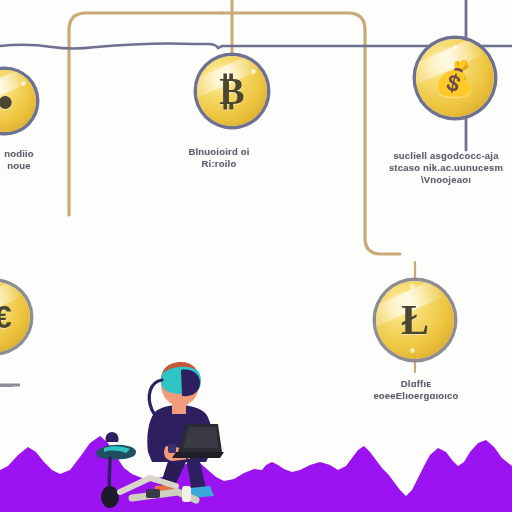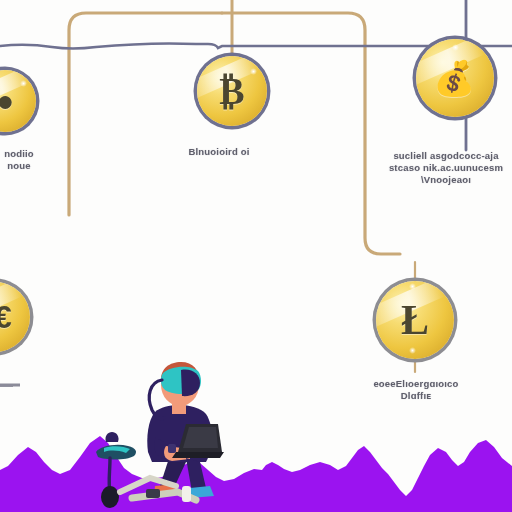--- a/index.html
+++ b/index.html
@@ -65,20 +65,21 @@
   </div>
 
   <div class="coin-wrap" style="left:197px;top:56px;">
     <div class="coin" style="width:70px;height:70px;">
       <div class="glyph" style="font-size:38px;font-family:'Liberation Serif',serif;">₿</div>
       <div class="spark" style="left:53px;top:12px;"></div>
     </div>
   </div>
   <div class="label" style="left:163px;top:146px;width:112px;">
     <div class="garb">Blnuoioird oi</div>
+    <div class="garb">Ri:roilo</div>
   </div>
 
   <div class="coin-wrap" style="left:416px;top:39px;">
     <div class="coin" style="width:78px;height:78px;">
       <div class="glyph" style="font-size:34px;">💰</div>
       <div class="spark" style="left:36px;top:5px;"></div>
     </div>
   </div>
   <div class="label" style="left:378px;top:150px;width:136px;">
     <div class="garb">sucliell  asgodcocc-aja</div>
@@ -93,22 +94,22 @@
   </div>
 
   <div class="coin-wrap" style="left:376px;top:281px;">
     <div class="coin greyring" style="width:78px;height:78px;">
       <div class="glyph" style="font-size:42px;font-family:'Liberation Serif',serif;">Ł</div>
       <div class="spark" style="left:33px;top:2px;"></div>
       <div class="spark" style="left:33px;top:66px;"></div>
     </div>
   </div>
   <div class="label" style="left:352px;top:378px;width:128px;">
+    <div class="garb">Dlɑffıᴇ</div>
     <div class="garb">eoeeElıoergɑıoıсо</div>
-    <div class="garb">Dlɑffıᴇ</div>
   </div>
 
   <svg class="layer" viewBox="0 0 512 512" width="512" height="512" style="pointer-events:none;">
     <path d="M0,470 L8,466 L18,455 L28,447 L36,452 L44,462 L52,470 L60,474 L70,470
              L80,457 L90,443 L100,436 L108,443 L116,456 L124,468 L132,474 L142,478
              L152,479 L162,477 L172,472 L182,466 L192,461 L200,463 L208,470 L216,477
              L224,481 L234,479 L244,473 L254,469 L262,470 L266,465 L272,462 L278,465
              L284,469 L292,472 L300,470 L310,465 L320,462 L330,465 L338,470 L346,466
              L352,458 L358,450 L364,446 L370,452 L376,460 L382,468 L388,474 L394,482
              L400,490 L406,496 L412,490 L418,478 L424,466 L430,455 L438,448 L446,452

